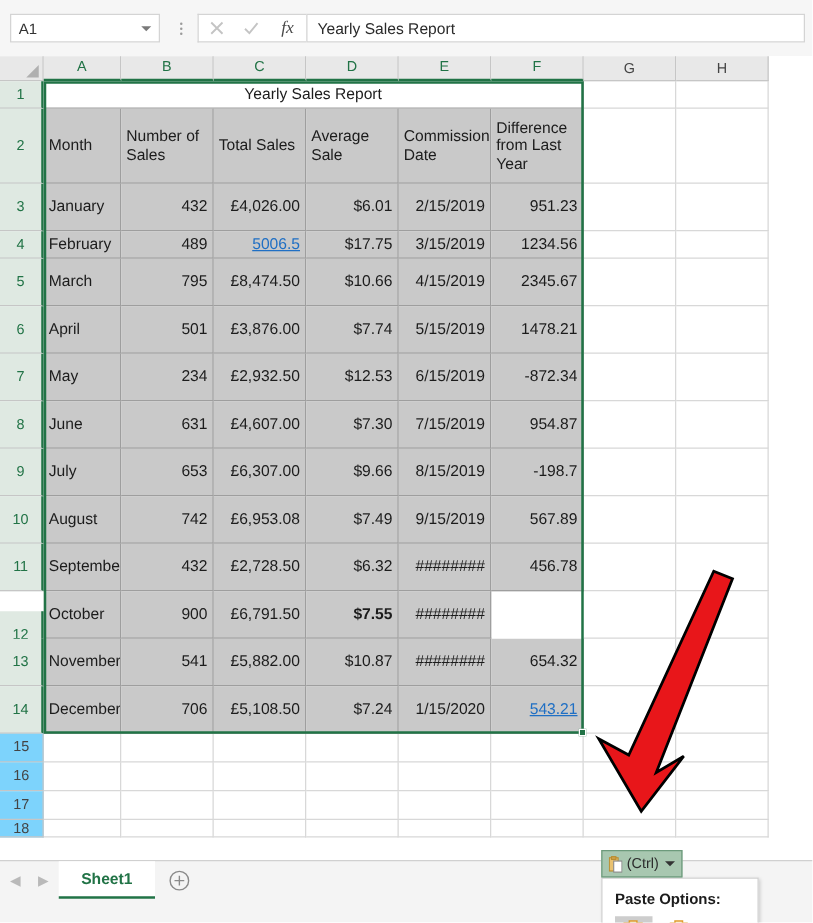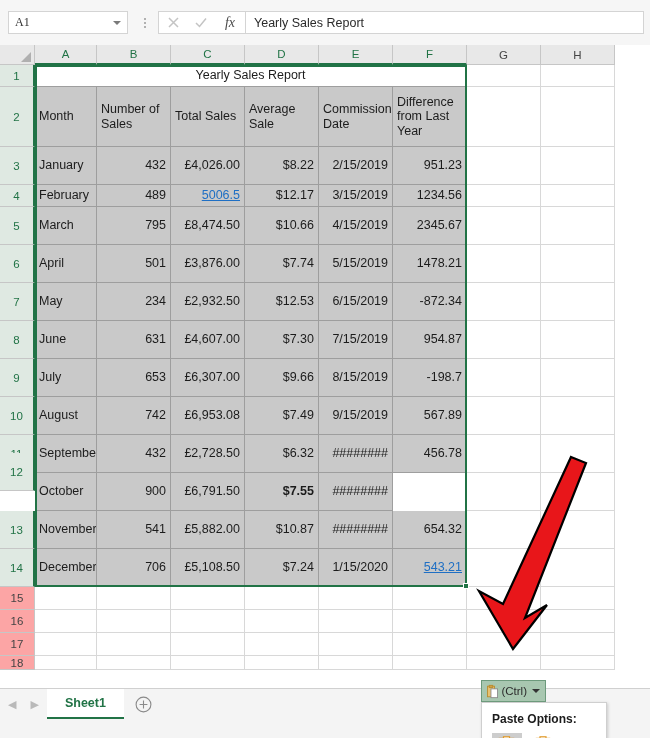--- a/index.html
+++ b/index.html
@@ -16,21 +16,21 @@
     position: absolute; left: 0; top: 0; width: 650px; height: 45px;
     background: #f6f6f6;
     display: flex; align-items: center;
   }
   .namebox {
     margin-left: 8px; width: 120px; height: 23px;
     background: #ffffff; border: 1px solid #d4d4d4;
     display: flex; align-items: center; padding: 0 6px;
     font-size: 12px; color: #333;
   }
-  .namebox .nb-text { flex: 1; font-family: Liberation Serif, serif; }
+  .namebox .nb-text { flex: 1; }
   .namebox .nb-caret {
     width: 0; height: 0;
     border-left: 4px solid transparent; border-right: 4px solid transparent;
     border-top: 4px solid #7a7a7a;
   }
   .dots3 {
     width: 22px; height: 23px; display: flex; flex-direction: column;
     align-items: center; justify-content: center; gap: 2px;
     margin-left: 6px;
   }
@@ -66,21 +66,21 @@
   .colhead {
     position: absolute; top: 0; height: 20px;
     background: #e8e8e8; border-right: 1px solid #c6c6c6; border-bottom: 1px solid #c6c6c6;
     display: flex; align-items: center; justify-content: center;
     font-size: 11.5px; color: #444;
   }
   .colhead.sel { background: #e8e8e8; border-bottom: 2px solid #217346; color: #217346; }
 
   .rowhead {
     position: absolute; left: 0; width: 35px;
-    background: #fca5a5; border-right: 1px solid #c6c6c6; border-bottom: 1px solid #c6c6c6;
+    background: #7dd3fc; border-right: 1px solid #c6c6c6; border-bottom: 1px solid #c6c6c6;
     display: flex; align-items: center; justify-content: center;
     font-size: 11.5px; color: #444;
   }
   .rowhead.sel { background: #dfe9e2; color: #217346; border-right: 2px solid #217346; }
 
   .cell {
     position: absolute;
     border-right: 1px solid #d8d8d8; border-bottom: 1px solid #d8d8d8;
     font-size: 12.5px; color: #1c1c1c;
     display: flex; align-items: center;
@@ -232,21 +232,21 @@
       <div class="rowhead sel" style="top: 42px; height: 60px;">2</div>
       <div class="rowhead sel" style="top: 102px; height: 38px;">3</div>
       <div class="rowhead sel" style="top: 140px; height: 22px;">4</div>
       <div class="rowhead sel" style="top: 162px; height: 38px;">5</div>
       <div class="rowhead sel" style="top: 200px; height: 38px;">6</div>
       <div class="rowhead sel" style="top: 238px; height: 38px;">7</div>
       <div class="rowhead sel" style="top: 276px; height: 38px;">8</div>
       <div class="rowhead sel" style="top: 314px; height: 38px;">9</div>
       <div class="rowhead sel" style="top: 352px; height: 38px;">10</div>
       <div class="rowhead sel" style="top: 390px; height: 38px;">11</div>
-      <div class="rowhead sel" style="top: 408px; height: 38px; text-align: right;">12</div>
+      <div class="rowhead sel" style="top: 444px; height: 38px; text-align: right;">12</div>
       <div class="rowhead sel" style="top: 466px; height: 38px;">13</div>
       <div class="rowhead sel" style="top: 504px; height: 38px;">14</div>
       <div class="rowhead" style="top: 542px; height: 23px;">15</div>
       <div class="rowhead" style="top: 565px; height: 23px;">16</div>
       <div class="rowhead" style="top: 588px; height: 23px;">17</div>
       <div class="rowhead" style="top: 611px; height: 14px;">18</div>
       <div class="cell" style="left: 467px; top: 20px; width: 74px; height: 22px;"></div>
       <div class="cell" style="left: 541px; top: 20px; width: 74px; height: 22px;"></div>
       <div class="cell" style="left: 467px; top: 42px; width: 74px; height: 60px;"></div>
       <div class="cell" style="left: 541px; top: 42px; width: 74px; height: 60px;"></div>
@@ -309,27 +309,27 @@
       <div class="cell center" style="left: 35px; top: 20px; width: 432px; height: 22px; background: rgb(255, 255, 255); border-right: 1px solid rgb(158, 158, 158); border-bottom: 1px solid rgb(158, 158, 158);">Yearly Sales Report</div>
       <div class="cell shaded" style="left: 35px; top: 42px; width: 62px; height: 60px; align-items: center;">Month</div>
       <div class="cell shaded" style="left: 97px; top: 42px; width: 74px; height: 60px; align-items: center;">Number of Sales</div>
       <div class="cell shaded" style="left: 171px; top: 42px; width: 74px; height: 60px; align-items: center;">Total Sales</div>
       <div class="cell shaded" style="left: 245px; top: 42px; width: 74px; height: 60px; align-items: center;">Average Sale</div>
       <div class="cell shaded" style="left: 319px; top: 42px; width: 74px; height: 60px; align-items: center;">Commission Date</div>
       <div class="cell shaded" style="left: 393px; top: 42px; width: 74px; height: 60px; align-items: center;">Difference from Last Year</div>
       <div class="cell shaded" style="left: 35px; top: 102px; width: 62px; height: 38px;">January</div>
       <div class="cell shaded right" style="left: 97px; top: 102px; width: 74px; height: 38px;">432</div>
       <div class="cell shaded right" style="left: 171px; top: 102px; width: 74px; height: 38px;">£4,026.00</div>
-      <div class="cell shaded right" style="left: 245px; top: 102px; width: 74px; height: 38px;">$8.22</div>
+      <div class="cell shaded right" style="left: 245px; top: 102px; width: 74px; height: 38px;">$6.01</div>
       <div class="cell shaded right" style="left: 319px; top: 102px; width: 74px; height: 38px;">2/15/2019</div>
       <div class="cell shaded right" style="left: 393px; top: 102px; width: 74px; height: 38px;">951.23</div>
       <div class="cell shaded" style="left: 35px; top: 140px; width: 62px; height: 22px;">February</div>
       <div class="cell shaded right" style="left: 97px; top: 140px; width: 74px; height: 22px;">489</div>
       <div class="cell shaded right link" style="left: 171px; top: 140px; width: 74px; height: 22px;">5006.5</div>
-      <div class="cell shaded right" style="left: 245px; top: 140px; width: 74px; height: 22px;">$12.17</div>
+      <div class="cell shaded right" style="left: 245px; top: 140px; width: 74px; height: 22px;">$17.75</div>
       <div class="cell shaded right" style="left: 319px; top: 140px; width: 74px; height: 22px;">3/15/2019</div>
       <div class="cell shaded right" style="left: 393px; top: 140px; width: 74px; height: 22px;">1234.56</div>
       <div class="cell shaded" style="left: 35px; top: 162px; width: 62px; height: 38px;">March</div>
       <div class="cell shaded right" style="left: 97px; top: 162px; width: 74px; height: 38px;">795</div>
       <div class="cell shaded right" style="left: 171px; top: 162px; width: 74px; height: 38px;">£8,474.50</div>
       <div class="cell shaded right" style="left: 245px; top: 162px; width: 74px; height: 38px;">$10.66</div>
       <div class="cell shaded right" style="left: 319px; top: 162px; width: 74px; height: 38px;">4/15/2019</div>
       <div class="cell shaded right" style="left: 393px; top: 162px; width: 74px; height: 38px;">2345.67</div>
       <div class="cell shaded" style="left: 35px; top: 200px; width: 62px; height: 38px;">April</div>
       <div class="cell shaded right" style="left: 97px; top: 200px; width: 74px; height: 38px;">501</div>

